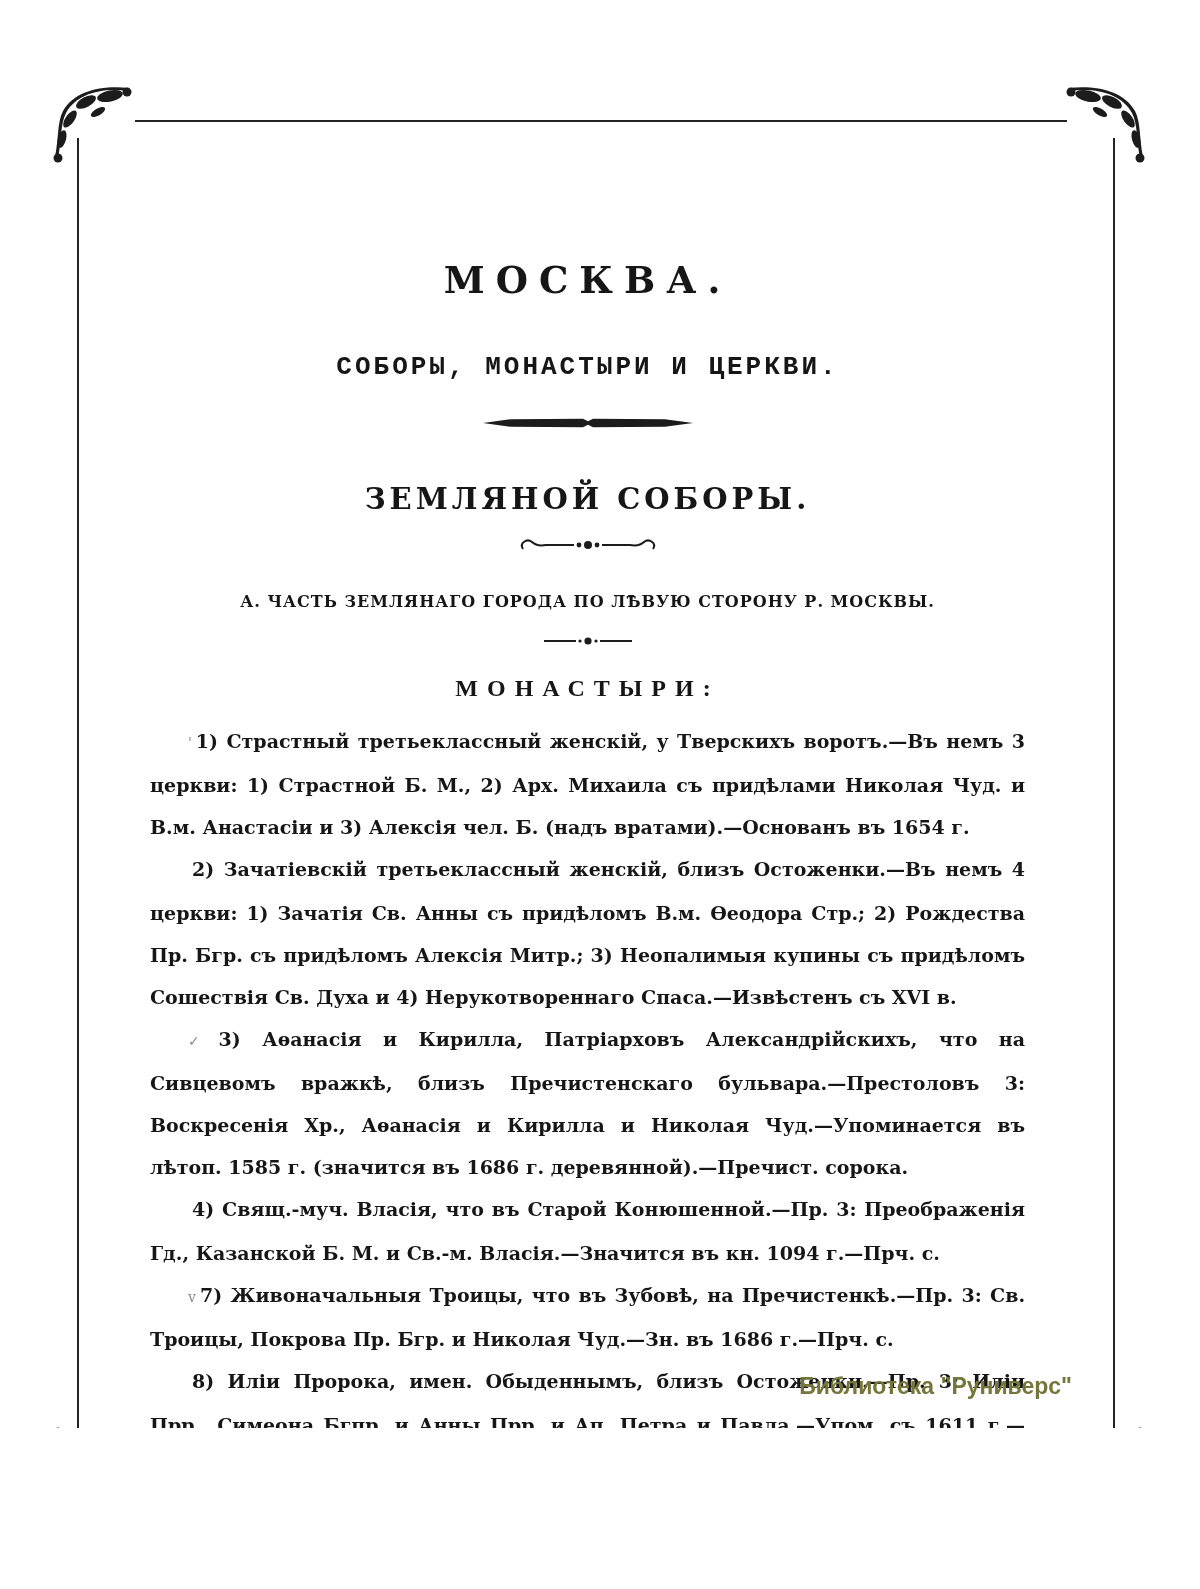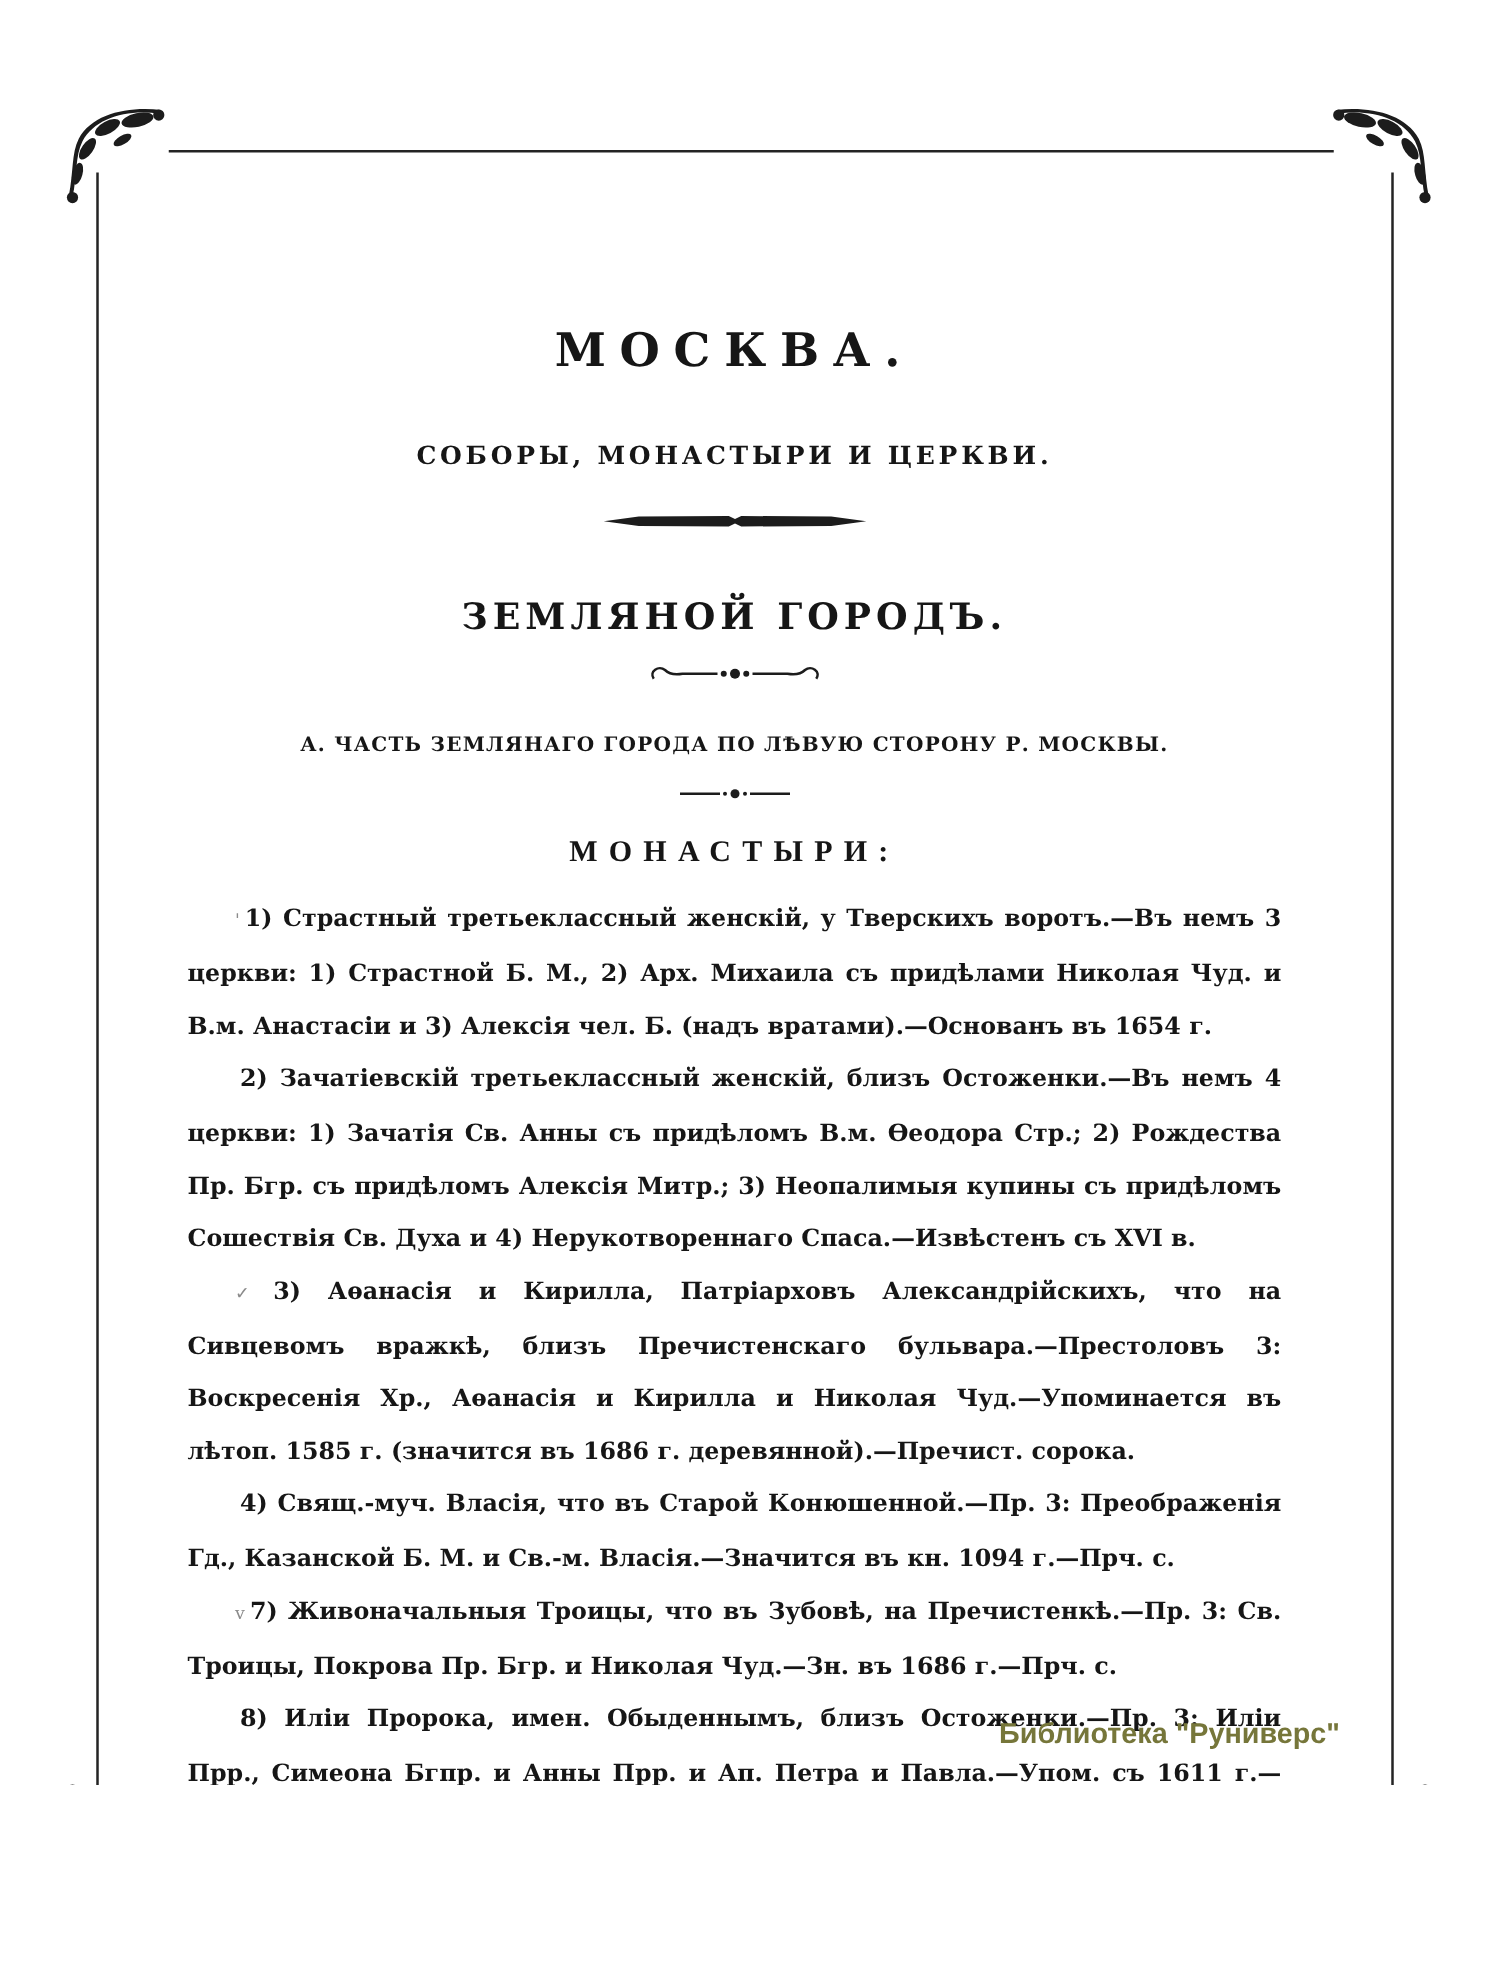--- a/index.html
+++ b/index.html
@@ -37,24 +37,25 @@
     width: 875px;
     text-align: center;
   }
   .page-title {
     font-size: 37px;
     font-weight: bold;
     letter-spacing: 11px;
     margin: 0 0 50px 0;
   }
   .page-subtitle {
-    font-size: 20px;
+    font-size: 26px;
     font-weight: bold;
     letter-spacing: 3px;
     margin: 0 0 36px 0;
+    font-family: Liberation Mono, monospace;
   }
   .divider { display: block; margin: 0 auto; }
   .divider1 { margin-bottom: 54px; }
   .divider2 { margin-bottom: 38px; }
   .divider3 { margin-bottom: 28px; }
   .section-title {
     font-size: 29px;
     font-weight: bold;
     letter-spacing: 4px;
     margin: 0 0 20px 0;
@@ -160,21 +161,21 @@
   <div class="content">
 
     <h1 class="page-title">МОСКВА.</h1>
 
     <h2 class="page-subtitle">СОБОРЫ, МОНАСТЫРИ И ЦЕРКВИ.</h2>
 
     <svg class="divider divider1" width="210" height="10" viewBox="0 0 210 10">
       <path fill="#1c1c1c" d="M0,5 L28,1.2 L100,0.8 L105,3.2 L110,0.8 L182,1.2 L210,5 L182,8.8 L110,9.2 L105,6.8 L100,9.2 L28,8.8 Z"></path>
     </svg>
 
-    <h2 class="section-title">ЗЕМЛЯНОЙ ГОРОДЪ.</h2>
+    <h2 class="section-title">ЗЕМЛЯНОЙ СОБОРЫ.</h2>
 
     <svg class="divider divider2" width="140" height="18" viewBox="0 0 140 18">
       <g stroke="#1c1c1c" stroke-width="2" fill="none">
         <path d="M5,13 C1,7 9,2 14,6 C17,9 22,10 28,9 L56,9"></path>
         <path d="M135,13 C139,7 131,2 126,6 C123,9 118,10 112,9 L84,9"></path>
       </g>
       <g fill="#1c1c1c">
         <circle cx="70" cy="9" r="4"></circle>
         <circle cx="61" cy="9" r="2.4"></circle>
         <circle cx="79" cy="9" r="2.4"></circle>

